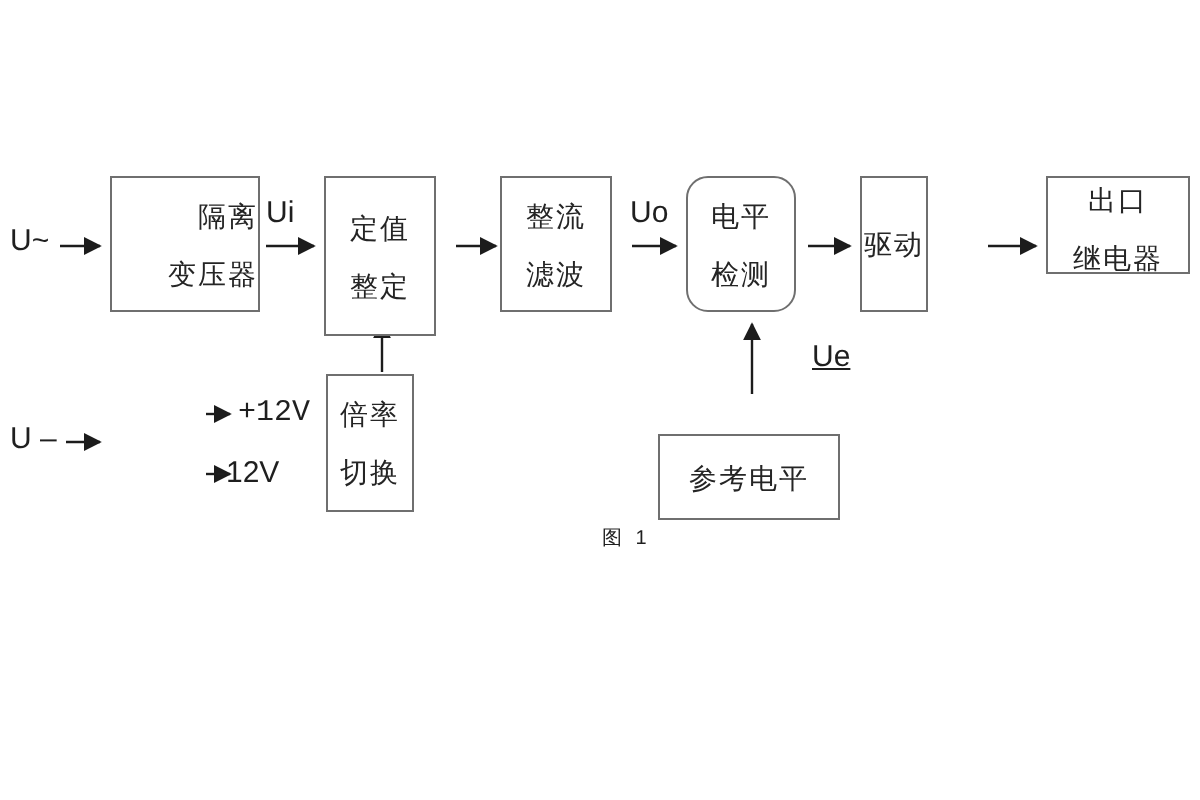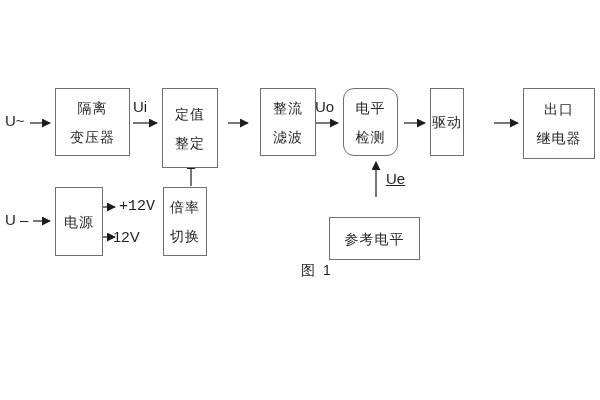--- a/index.html
+++ b/index.html
@@ -30,21 +30,21 @@
   .sig{
     position:absolute;
     font-size:15px;
     line-height:16px;
     color:#1f1f1f;
     white-space:nowrap;
   }
   .caption{
     position:absolute;
     left:301px;top:262px;
-    font-size:14px;
+    font-size:10px;
     color:#1f1f1f;
     letter-spacing:2px;
   }
   svg.wires{position:absolute;left:0;top:0;}
 </style>
 </head>
 <body>
 
 <div class="canvas">
 
@@ -60,65 +60,62 @@
     <line x1="316" y1="123" x2="338" y2="123" stroke="#1c1c1c" stroke-width="1.2" marker-end="url(#ah)"></line>
     <line x1="404" y1="123" x2="425" y2="123" stroke="#1c1c1c" stroke-width="1.2" marker-end="url(#ah)"></line>
     <line x1="494" y1="123" x2="518" y2="123" stroke="#1c1c1c" stroke-width="1.2" marker-end="url(#ah)"></line>
     <line x1="191" y1="186" x2="191" y2="161" stroke="#1c1c1c" stroke-width="1.2" marker-end="url(#ah)"></line>
     <line x1="376" y1="197" x2="376" y2="162" stroke="#1c1c1c" stroke-width="1.2" marker-end="url(#ah)"></line>
     <line x1="33" y1="221" x2="50" y2="221" stroke="#1c1c1c" stroke-width="1.2" marker-end="url(#ah)"></line>
     <line x1="103" y1="207" x2="115" y2="207" stroke="#1c1c1c" stroke-width="1.2" marker-end="url(#ah)"></line>
     <line x1="103" y1="237" x2="115" y2="237" stroke="#1c1c1c" stroke-width="1.2" marker-end="url(#ah)"></line>
   </svg>
 
-  <div class="block" style="left:55px;top:88px;width:75px;height:68px;">
+  <div class="block" style="left:55px;top:88px;width:75px;height:68px;align-items:flex-end;">
     <span>隔离</span>
     <span>变压器</span>
   </div>
 
   <div class="block" style="left:162px;top:88px;width:56px;height:80px;">
     <span>定值</span>
     <span>整定</span>
   </div>
 
-  <div class="block" style="left:260px;top:88px;width:56px;height:68px;">
+  <div class="block" style="left:250px;top:88px;width:56px;height:68px;">
     <span>整流</span>
     <span>滤波</span>
   </div>
 
   <div class="block" style="left:343px;top:88px;width:55px;height:68px;border-radius:11px;">
     <span>电平</span>
     <span>检测</span>
   </div>
 
   <div class="block" style="left:430px;top:88px;width:34px;height:68px;">
     <span>驱动</span>
   </div>
 
-  <div class="block" style="left:523px;top:88px;width:72px;height:71px;">
+  <div class="block" style="left:523px;top:88px;width:72px;height:49px;justify-content:flex-end;">
     <span>出口</span>
     <span>继电器</span>
   </div>
 
-  <div class="block" style="left:55px;top:187px;width:48px;height:69px;">
-    <span>电源</span>
-  </div>
 
   <div class="block" style="left:163px;top:187px;width:44px;height:69px;">
     <span>倍率</span>
     <span>切换</span>
   </div>
 
   <div class="block" style="left:329px;top:198px;width:91px;height:43px;margin-top:19px;">
     <span>参考电平</span>
   </div>
 
   <span class="sig" style="left:5px;top:113px;">U~</span>
   <span class="sig" style="left:5px;top:212px;">U –</span>
   <span class="sig" style="left:133px;top:99px;">Ui</span>
   <span class="sig" style="left:315px;top:99px;">Uo</span>
-  <span class="sig" style="left:386px;top:171px;text-decoration:underline;">Ue</span>
+  <span class="sig" style="left:406px;top:171px;text-decoration:underline;">Ue</span>
   <span class="sig" style="left:119px;top:199px;font-family:Liberation Mono, monospace;">+12V</span>
   <span class="sig" style="left:108px;top:229px;">-12V</span>
 
   <span class="caption">图 1</span>
 
 </div>
 
 </body></html>

